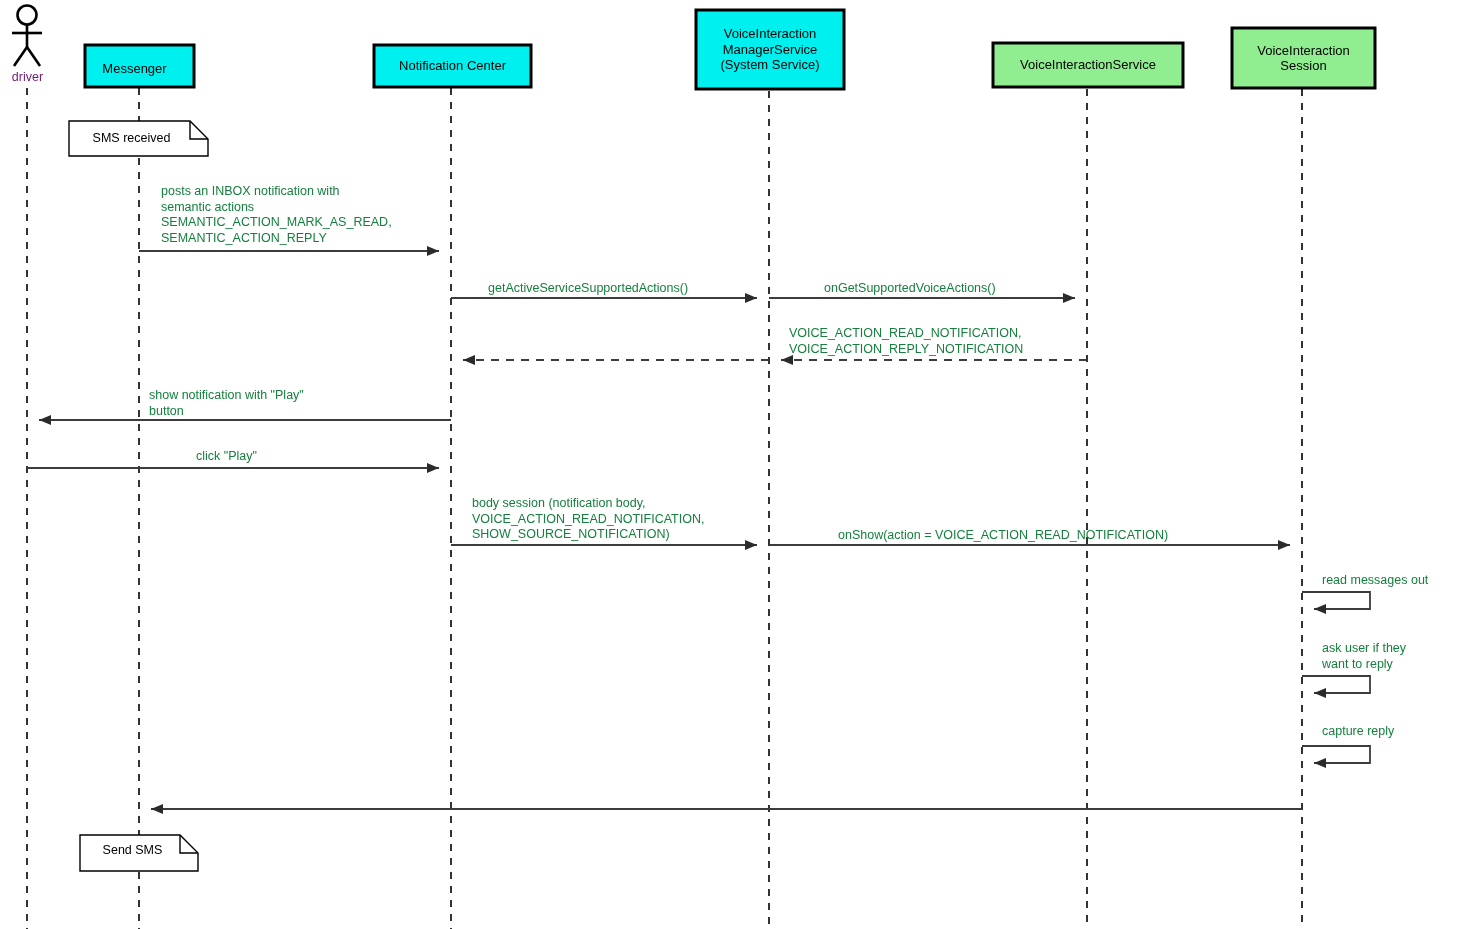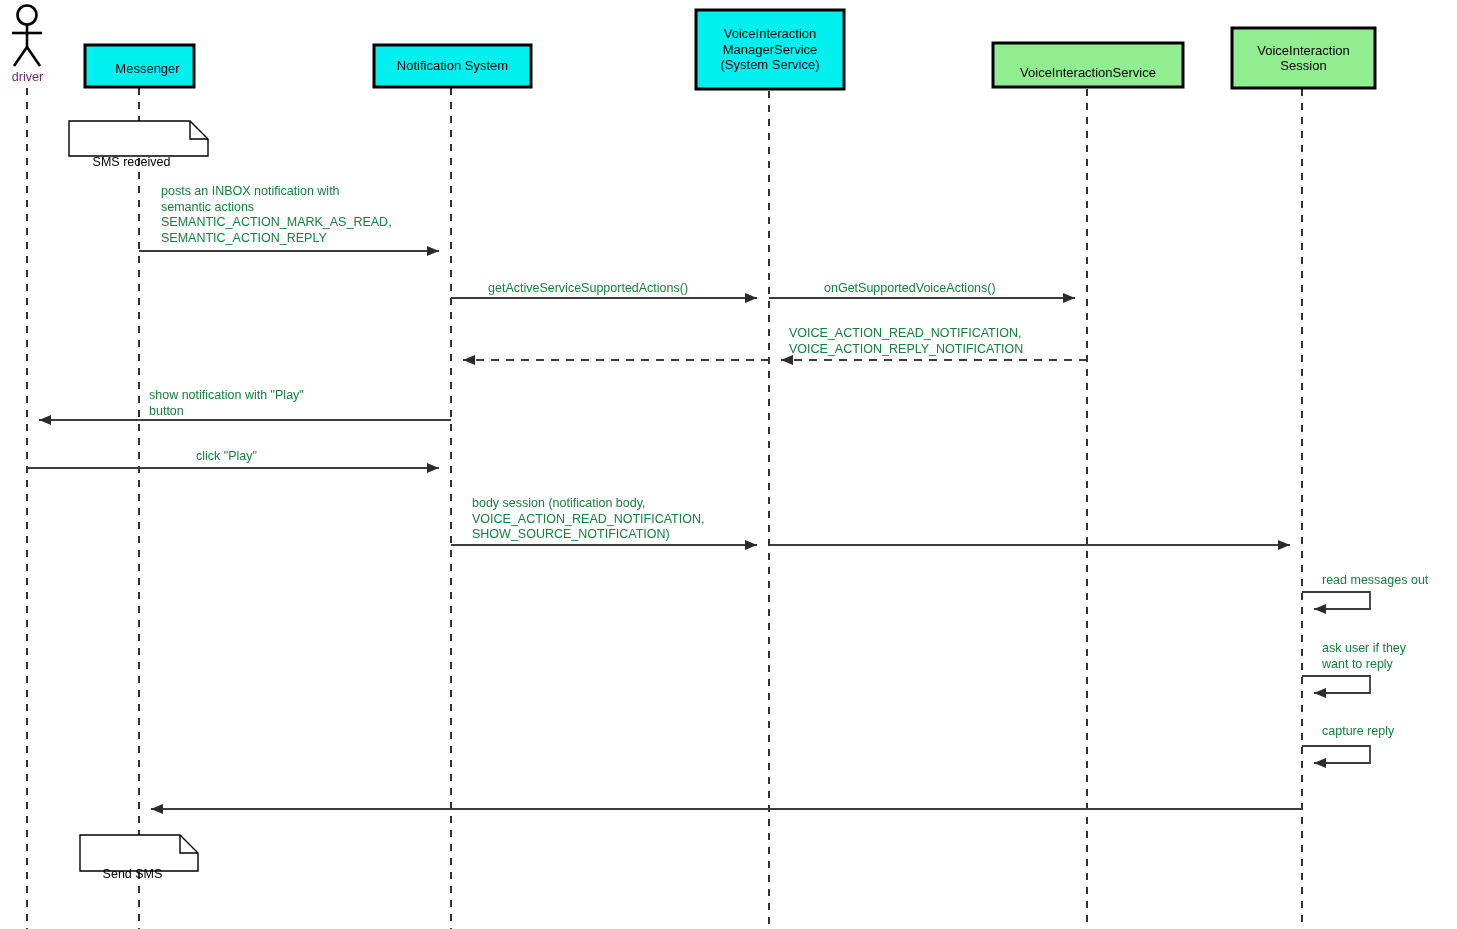--- a/index.html
+++ b/index.html
@@ -12,21 +12,21 @@
     display:flex;align-items:center;justify-content:center;
     pointer-events:none;white-space:pre-line;
   }
   .msglabel{
     position:absolute;font-size:12.5px;color:#15803d;line-height:15.5px;
     font-family:"Liberation Sans",sans-serif;white-space:pre-line;
     pointer-events:none;
   }
   .notelabel{
     position:absolute;font-size:12.5px;color:#000;line-height:15px;
-    font-family:"Liberation Sans",sans-serif;white-space:pre-line;margin-top:24px;
+    font-family:"Liberation Sans",sans-serif;white-space:pre-line;
   }
   .actorlabel{
     position:absolute;font-size:12.5px;color:#701a75;
     font-family:"Liberation Sans",sans-serif;text-align:center;
   }
 </style>
 </head>
 <body>
 
 <div id="diagram">
@@ -99,26 +99,26 @@
 
     <g stroke="#3c3c3c" stroke-width="1.8" fill="none">
       <path d="M1302,592 L1370,592 L1370,609 L1314,609" marker-end="url(#ahl)"></path>
       <path d="M1302,676 L1370,676 L1370,693 L1314,693" marker-end="url(#ahl)"></path>
       <path d="M1302,746 L1370,746 L1370,763 L1314,763" marker-end="url(#ahl)"></path>
     </g>
   </svg>
 
   <div class="actorlabel" style="left:0px;top:70px;width:55px;">driver</div>
 
-  <div class="plabel" style="left:93px;top:45px;width:109px;height:48px;">Messenger</div>
-  <div class="plabel" style="left:374px;top:45px;width:157px;height:42px;">Notification System</div>
+  <div class="plabel" style="left:80px;top:45px;width:109px;height:48px;">Messenger</div>
+  <div class="plabel" style="left:374px;top:45px;width:157px;height:42px;">Notification Center</div>
   <div class="plabel" style="left:696px;top:10px;width:148px;height:79px;">VoiceInteraction
 ManagerService
 (System Service)</div>
-  <div class="plabel" style="left:993px;top:43px;width:190px;height:44px;margin-top:8px;">VoiceInteractionService</div>
+  <div class="plabel" style="left:993px;top:43px;width:190px;height:44px;">VoiceInteractionService</div>
   <div class="plabel" style="left:1232px;top:28px;width:143px;height:60px;">VoiceInteraction
 Session</div>
 
   <div class="notelabel" style="left:69px;top:121px;width:125px;height:35px;display:flex;align-items:center;justify-content:center;">SMS received</div>
   <div class="notelabel" style="left:80px;top:835px;width:105px;height:30px;display:flex;align-items:center;justify-content:center;">Send SMS</div>
 
   <div class="msglabel" style="left:161px;top:184px;width:420px;">posts an INBOX notification with
 semantic actions
 SEMANTIC_ACTION_MARK_AS_READ,
 SEMANTIC_ACTION_REPLY</div>
@@ -132,20 +132,21 @@
 
   <div class="msglabel" style="left:149px;top:388px;width:300px;">show notification with "Play"
 button</div>
 
   <div class="msglabel" style="left:196px;top:449px;width:200px;">click "Play"</div>
 
   <div class="msglabel" style="left:472px;top:496px;width:340px;">body session (notification body,
 VOICE_ACTION_READ_NOTIFICATION,
 SHOW_SOURCE_NOTIFICATION)</div>
 
+  <div class="msglabel" style="left:838px;top:528px;width:480px;">onShow(action = VOICE_ACTION_READ_NOTIFICATION)</div>
 
 
   <div class="msglabel" style="left:1322px;top:573px;width:180px;">read messages out</div>
 
   <div class="msglabel" style="left:1322px;top:641px;width:160px;">ask user if they
 want to reply</div>
 
   <div class="msglabel" style="left:1322px;top:724px;width:160px;">capture reply</div>
 
 </div>

